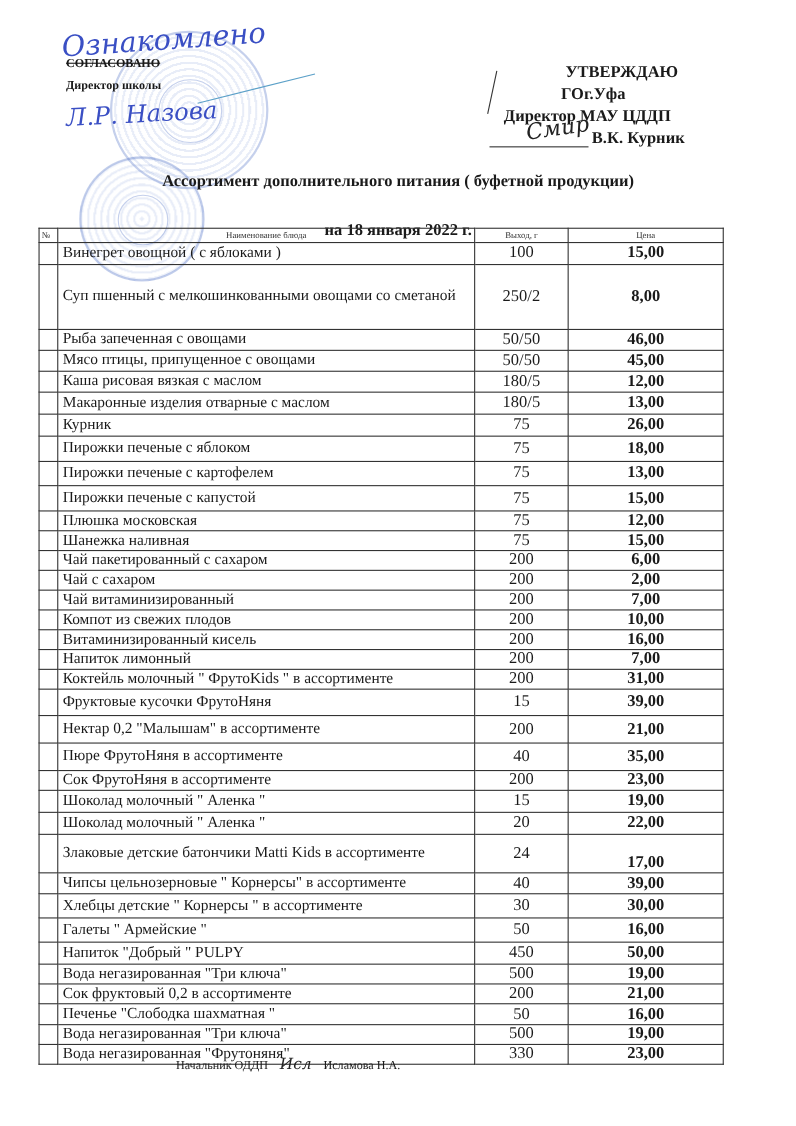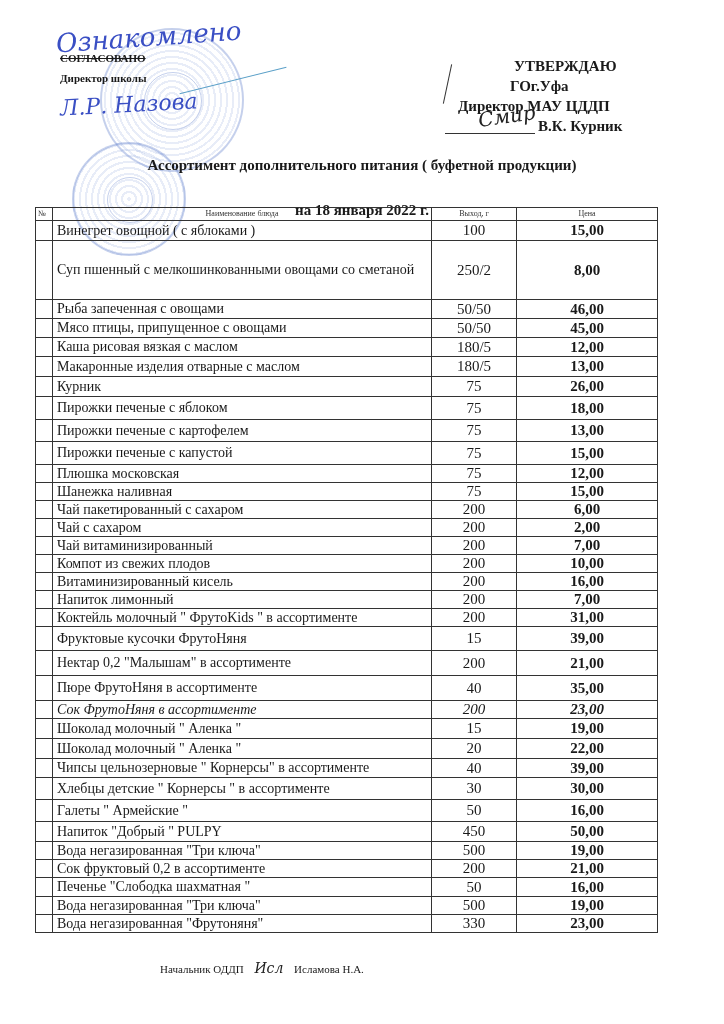--- a/index.html
+++ b/index.html
@@ -206,37 +206,43 @@
         <td class="name">Нектар 0,2 "Малышам" в ассортименте</td>
         <td class="yield">200</td>
         <td class="price">21,00</td>
       </tr>
       <tr style="height: 25px;">
         <td class="num"></td>
         <td class="name">Пюре ФрутоНяня в ассортименте</td>
         <td class="yield">40</td>
         <td class="price">35,00</td>
       </tr>
-      <tr style="height: 16px; font-style: italic;">
+      <tr style="height: 16px;">
         <td class="num"></td>
         <td class="name">Сок ФрутоНяня в ассортименте</td>
         <td class="yield">200</td>
         <td class="price">23,00</td>
       </tr>
       <tr style="height: 20px;">
         <td class="num"></td>
         <td class="name">Шоколад молочный " Аленка "</td>
         <td class="yield">15</td>
         <td class="price">19,00</td>
       </tr>
       <tr style="height: 20px;">
         <td class="num"></td>
         <td class="name">Шоколад молочный " Аленка "</td>
         <td class="yield">20</td>
         <td class="price">22,00</td>
+      </tr>
+      <tr style="height: 35px;">
+        <td class="num"></td>
+        <td class="name">Злаковые детские батончики Matti Kids в ассортименте</td>
+        <td class="yield">24</td>
+        <td class="price" style="vertical-align: bottom;">17,00</td>
       </tr>
       <tr style="height: 19px;">
         <td class="num"></td>
         <td class="name">Чипсы цельнозерновые " Корнерсы" в ассортименте</td>
         <td class="yield">40</td>
         <td class="price">39,00</td>
       </tr>
       <tr style="height: 22px;">
         <td class="num"></td>
         <td class="name">Хлебцы детские " Корнерсы " в ассортименте</td>

